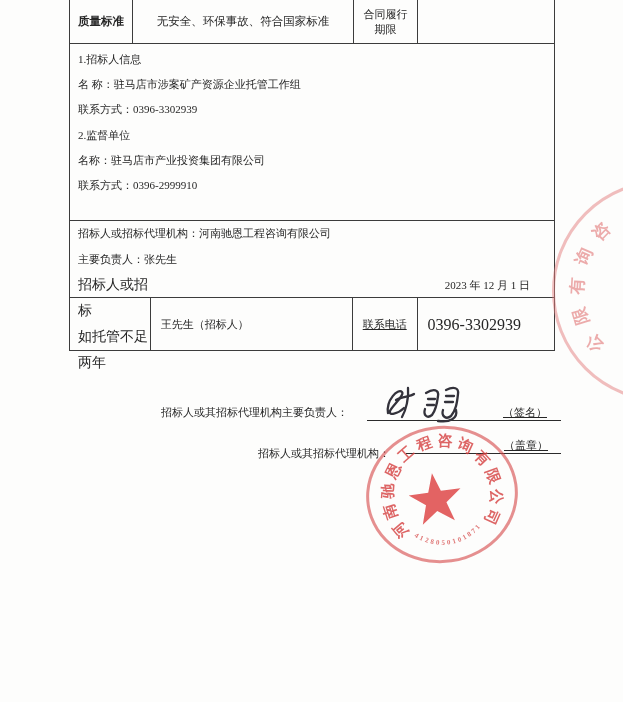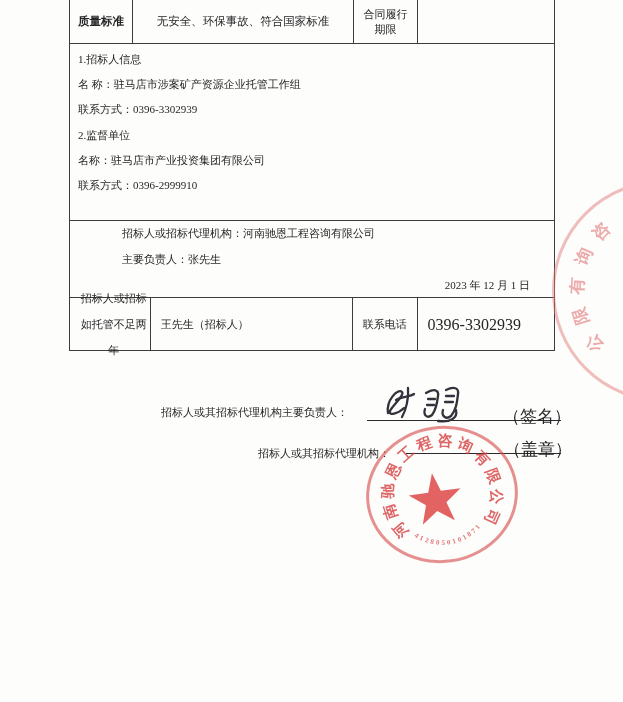--- a/index.html
+++ b/index.html
@@ -23,30 +23,30 @@
   .row4{height:53px;}
   .r1c1{width:63px;font-weight:bold;}
   .r1c2{width:221px;}
   .r1c3{width:64px;font-size:11px;line-height:15px;}
   .r1c4{width:138px;font-size:10.6px;line-height:16px;padding-left:6px;letter-spacing:-0.2px;}
   .bigcell{width:486px;padding-left:8px;font-size:11px;}
   .row2{height:177px;}
   .row2 .line{line-height:25.2px;}
   .row2 .bigcell{padding-top:3px;}
   .row3{height:77px;}
-  .row3 .line{line-height:25.8px;margin-left:44px;}
+  .row3 .line{line-height:25.8px;}
   .row3 .date-line{text-align:right;padding-right:24px;}
-  .r4c1{width:81px;padding-left:8px;font-size:11px;line-height:26px;text-align:center;}
+  .r4c1{width:81px;padding-left:8px;font-size:14px;line-height:26px;}
   .r4c2{width:203px;padding-left:10px;font-size:11px;}
-  .r4c3{width:65px;font-size:11px;}
+  .r4c3{width:65px;font-size:11px;text-decoration:underline;}
   .r4c4{width:137px;padding-left:10px;font-size:16px;}
   
   .sig-label{position:absolute;font-size:11px;white-space:nowrap;}
   .sig-rule{position:absolute;height:1.4px;background:#2b2b2b;}
-  .sig-suffix{position:absolute;font-size:17px;white-space:nowrap;}
+  .sig-suffix{position:absolute;font-size:11px;white-space:nowrap;text-decoration:underline;}
   .sig-svg{position:absolute;left:378px;top:380px;z-index:6;}
   
   .stamp{position:absolute;border-radius:50%;pointer-events:none;z-index:5;}
   .stamp-main{
     left:366px;top:426px;width:146px;height:131px;
     border:3.5px solid rgba(215,76,76,.62);
     transform:rotate(-8deg);
   }
   .stamp-main .ringchar{
     position:absolute;left:50%;top:50%;

